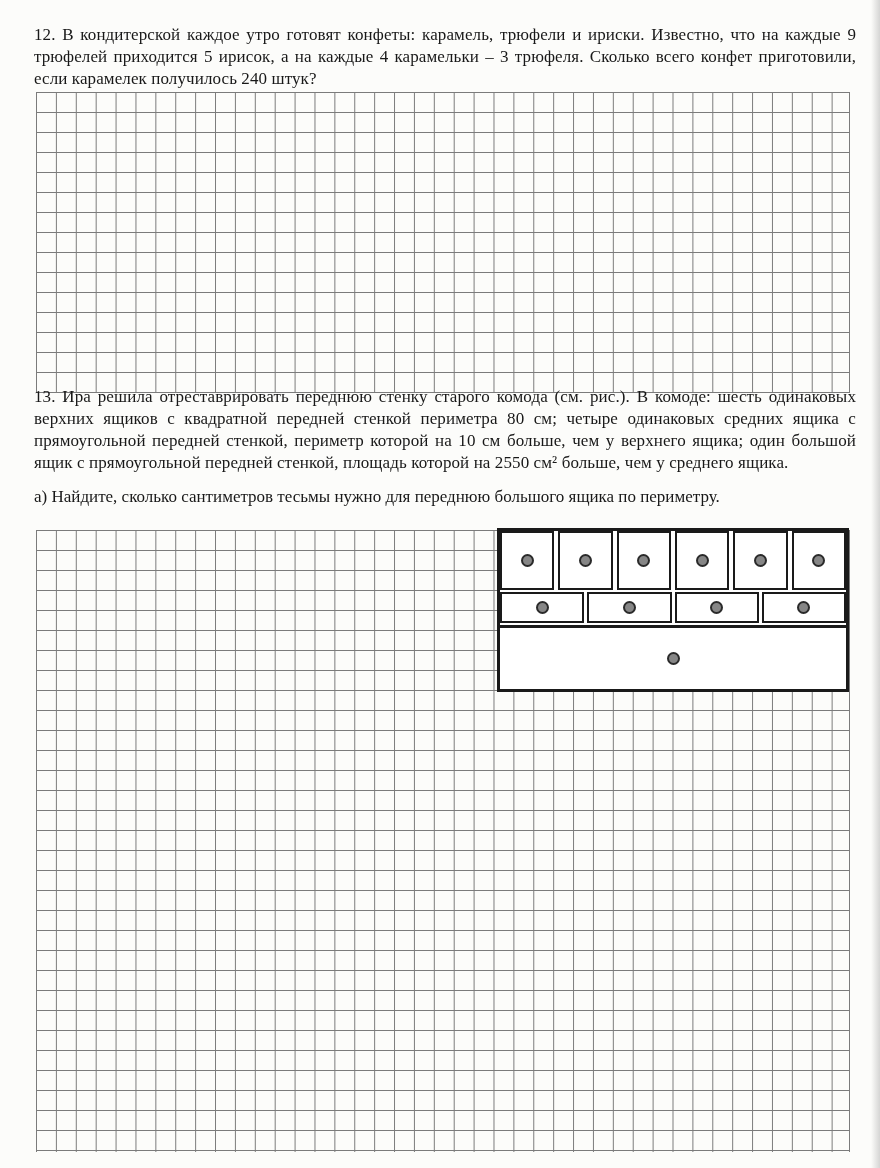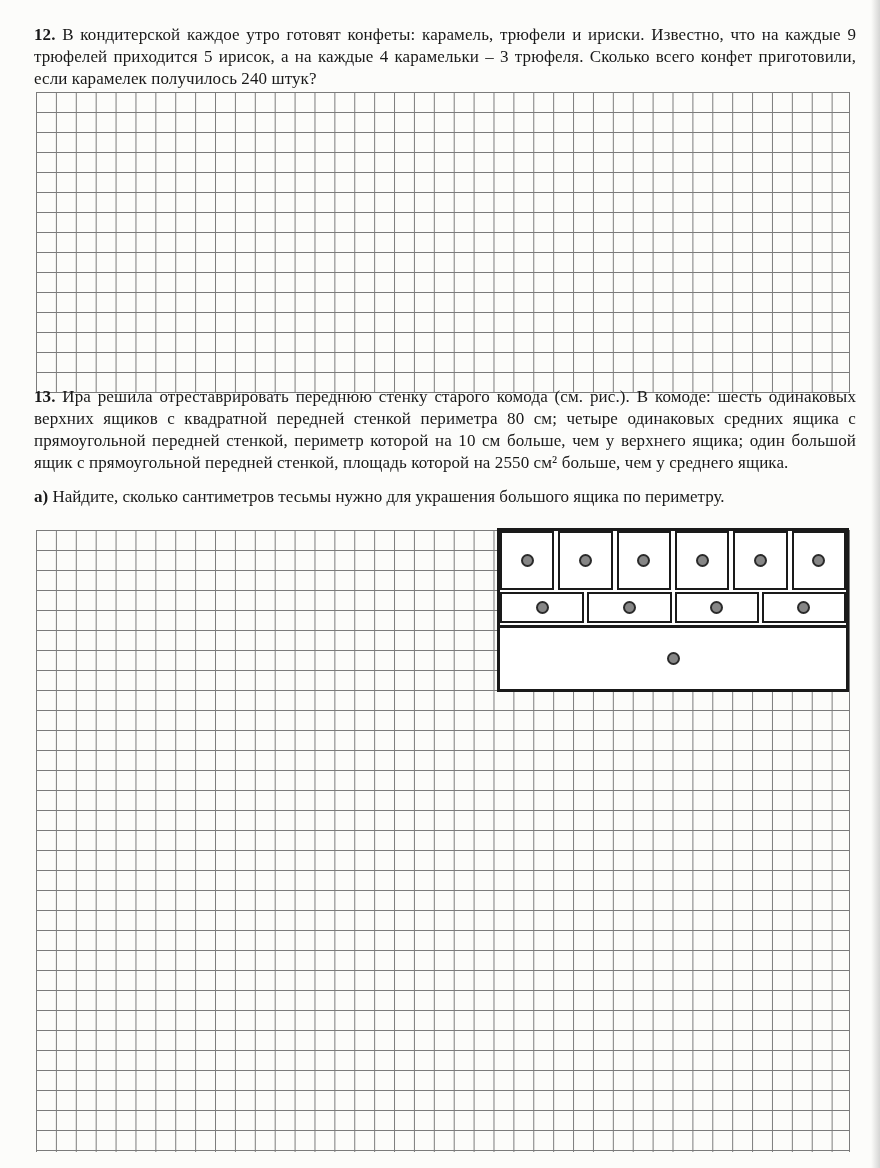--- a/index.html
+++ b/index.html
@@ -13,21 +13,21 @@
   }
   .page{position:absolute;inset:0;}
   .para{
     position:absolute;
     left:34px;width:822px;
     font-size:17px;line-height:22px;
     text-align:justify;
     text-align-last:left;
     letter-spacing:0.1px;
   }
-  .pnum{font-weight:bold;}
+  .pnum{font-weight:normal;}
   .part-line{
     position:absolute;left:34px;width:822px;
     font-size:17px;line-height:22px;white-space:nowrap;
   }
   .grid{
     position:absolute;left:36px;width:814px;
     background-image:
       linear-gradient(to right, var(--grid-line) 1px, transparent 1px),
       linear-gradient(to bottom, var(--grid-line) 1px, transparent 1px);
     background-size:19.9px 20px;
@@ -83,21 +83,21 @@
 
   <div class="grid" id="grid1"></div>
 
   <div class="para" style="top:386px;">
     <span class="pnum">13.</span>
     <span>Ира решила отреставрировать переднюю стенку старого комода (см. рис.). В комоде: шесть одинаковых верхних ящиков с квадратной передней стенкой периметра 80 см; четыре одинаковых средних ящика с прямоугольной передней стенкой, периметр которой на 10 см больше, чем у верхнего ящика; один большой ящик с прямоугольной передней стенкой, площадь которой на 2550 см² больше, чем у среднего ящика.</span>
   </div>
 
   <div class="part-line" style="top:486px;">
     <span class="pnum">а)</span>
-    <span>Найдите, сколько сантиметров тесьмы нужно для украшения большого ящика по периметру.</span>
+    <span>Найдите, сколько сантиметров тесьмы нужно для переднюю большого ящика по периметру.</span>
   </div>
 
 
   <div class="grid" id="grid2">
     <div class="commode">
       <div class="commode-row top">
           <div class="drawer">
             <span class="knob"></span>
           </div>
           <div class="drawer">

